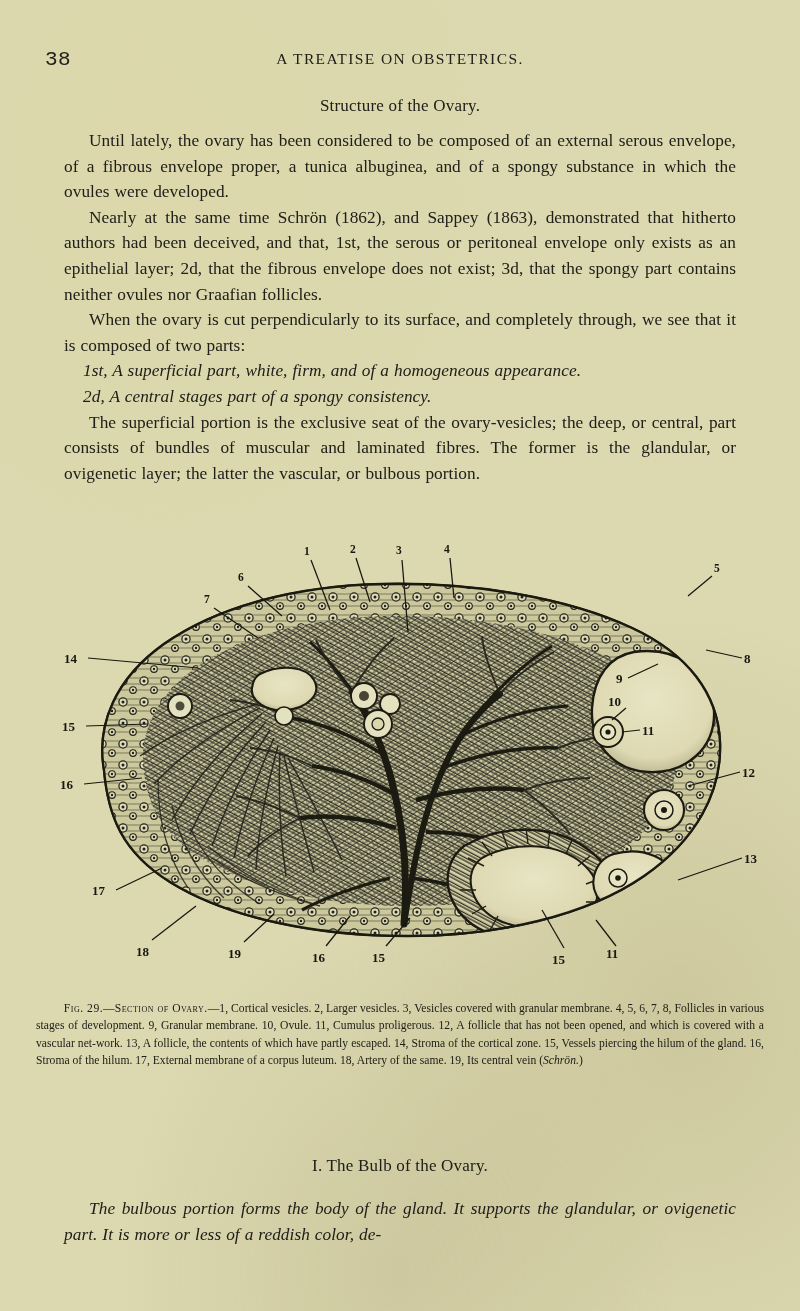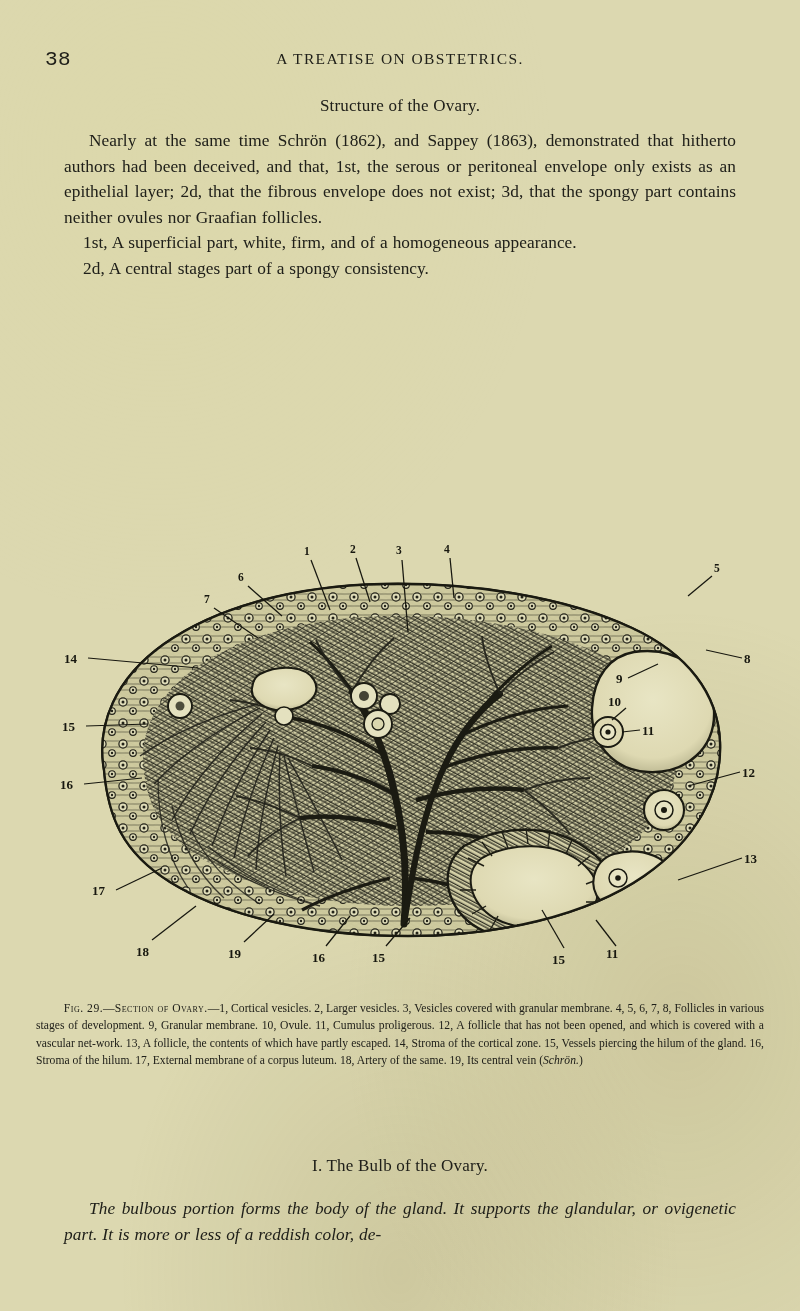--- a/index.html
+++ b/index.html
@@ -52,21 +52,21 @@
   
   .bodytext{
     font-size:17.3px;
     line-height:25.6px;
     text-align:justify;
     text-justify:inter-word;
     letter-spacing:.05px;
     word-spacing:.6px;
   }
   .bodytext p{ margin:0; text-indent:1.45em; }
-  .bodytext p.hang{ text-indent:1.1em; }
+  .bodytext p.hang{ text-indent:1.1em;font-style:italic; }
 
   .block-top{ position:absolute; left:0; top:128px; width:672px; }
 
   
   .figure-wrap{
     position:absolute; left:-52px; top:528px;
     width:752px;
   }
   .figure-plate{ display:block; width:752px; height:448px; }
 
@@ -109,23 +109,26 @@
   <div class="content">
 
     <div class="runhead">
       <div class="folio">38</div>
       <div class="booktitle">A TREATISE ON OBSTETRICS.</div>
     </div>
 
     <div class="sechead sechead-1">Structure of the Ovary.</div>
 
     <div class="bodytext block-top">
+      <p>Until lately, the ovary has been considered to be composed of an external serous envelope, of a fibrous envelope proper, a tunica albuginea, and of a spongy substance in which the ovules were developed.</p>
       <p>Nearly at the same time Schrön (1862), and Sappey (1863), demonstrated that hitherto authors had been deceived, and that, 1st, the serous or peritoneal envelope only exists as an epithelial layer; 2d, that the fibrous envelope does not exist; 3d, that the spongy part contains neither ovules nor Graafian follicles.</p>
+      <p>When the ovary is cut perpendicularly to its surface, and completely through, we see that it is composed of two parts:</p>
       <p class="hang">1st, A superficial part, white, firm, and of a homogeneous appearance.</p>
       <p class="hang">2d, A central stages part of a spongy consistency.</p>
+      <p>The superficial portion is the exclusive seat of the ovary-vesicles; the deep, or central, part consists of bundles of muscular and laminated fibres. The former is the glandular, or ovigenetic layer; the latter the vascular, or bulbous portion.</p>
     </div>
 
     <div class="figure-wrap">
       <svg class="figure-plate" viewBox="0 0 752 448">
         <defs>
 
           <clipPath id="organClip">
             <path d="M 92 242
                      C 84 196, 104 150, 152 116
                      C 206 78, 284 58, 370 56

